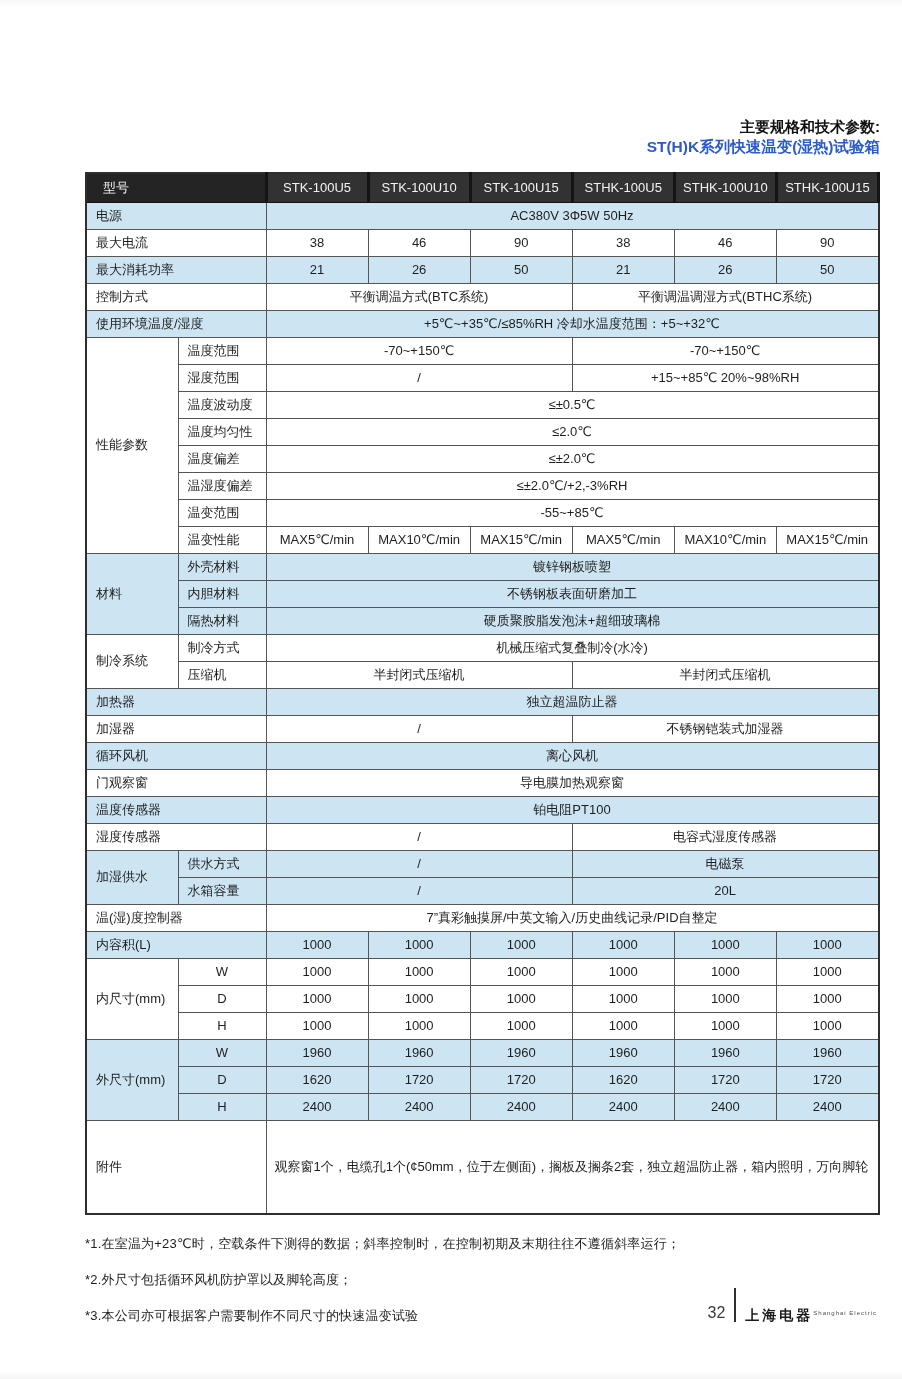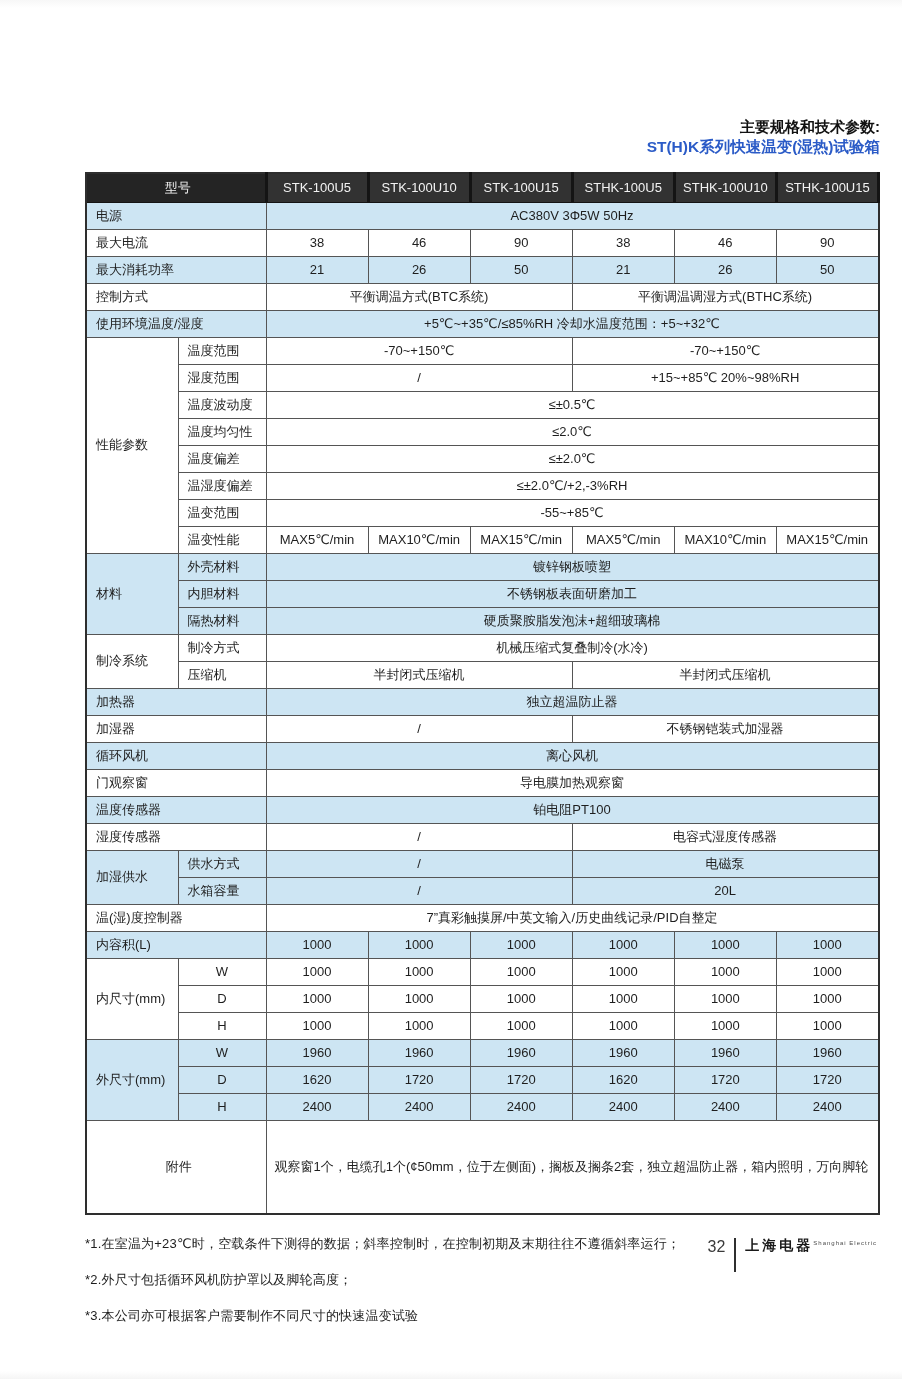--- a/index.html
+++ b/index.html
@@ -16,34 +16,34 @@
   .title-left { font-size:15px; font-weight:bold; color:#111; }
   .title-right { font-size:15.5px; font-weight:bold; color:#2b5bc7; }
 
   table.spec { border-collapse:collapse; table-layout:fixed; width:795px;
                font-size:13px; color:#1e1e1e; border:2px solid #2e2e2e; }
   td, th { border:1px solid #555; height:26px; text-align:center;
            padding:0 4px; overflow:hidden; line-height:1.25; }
 
   thead th { background:#2e2e2e; color:#f2f2f2; font-weight:normal; height:28px;
              border-color:#141414; }
-  th.lbl-th { background:#242424; text-align:center; padding-left:8px; }
+  th.lbl-th { background:#242424; text-align:left; padding-left:16px; }
   th.mod-th { background:#323232; border-left:3px solid #141414; border-right:3px solid #141414; }
 
   td.lbl { text-align:left; padding-left:9px; }
   td.lbl.ctr { text-align:center; padding-left:4px; }
   td.sh { background:#cde5f3; }
   td.pl { background:#ffffff; }
-  tr.tall td { height:52px;text-align:center; }
+  tr.tall td { height:52px; }
   td.val.left { text-align:left; padding:20px 8px; line-height:1.55; }
 
   .notes { margin-top:20px; }
   .note { font-size:13px; color:#1d1d1d; margin-bottom:18px; letter-spacing:0.2px; }
 
-  .footer { position:absolute; right:25px; top:1238px; display:flex; align-items:flex-start;margin-left:32px; }
+  .footer { position:absolute; right:25px; top:1288px; display:flex; align-items:flex-end;margin-left:32px; }
   .pagenum { font-size:16px; color:#3a3a3a; margin-right:9px; }
   .fdivider { display:inline-block; width:2px; height:34px; background:#2f2f2f; margin-right:9px; }
   .brand { display:flex; flex-direction:row; line-height:1; }
   .brand-cn { font-size:14px; font-weight:bold; color:#1a1a1a; letter-spacing:3px; }
   .brand-en { font-size:6px; color:#4a4a4a; margin-top:2px; letter-spacing:1px; }
 </style>
 </head>
 <body>
 
 <div class="sheet">

